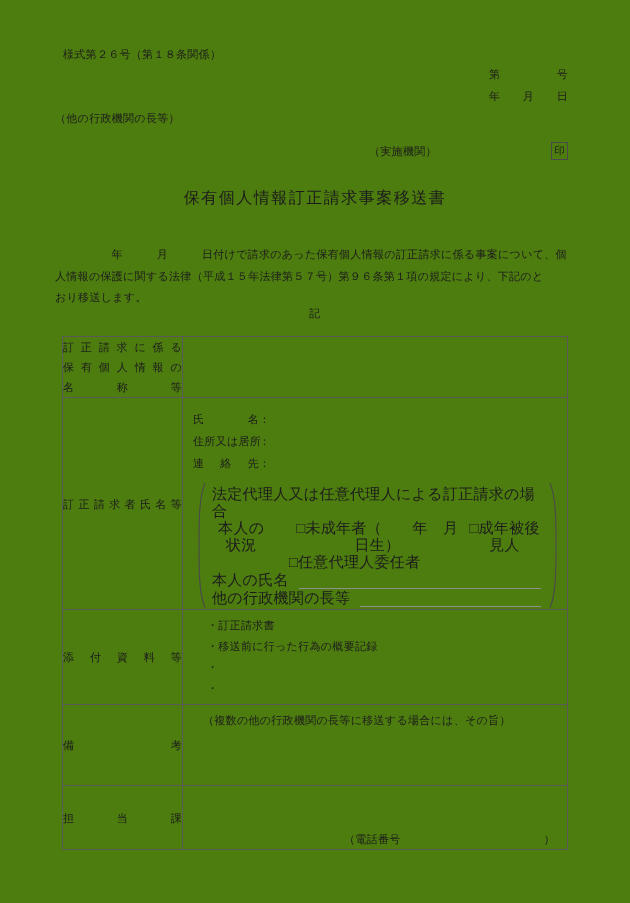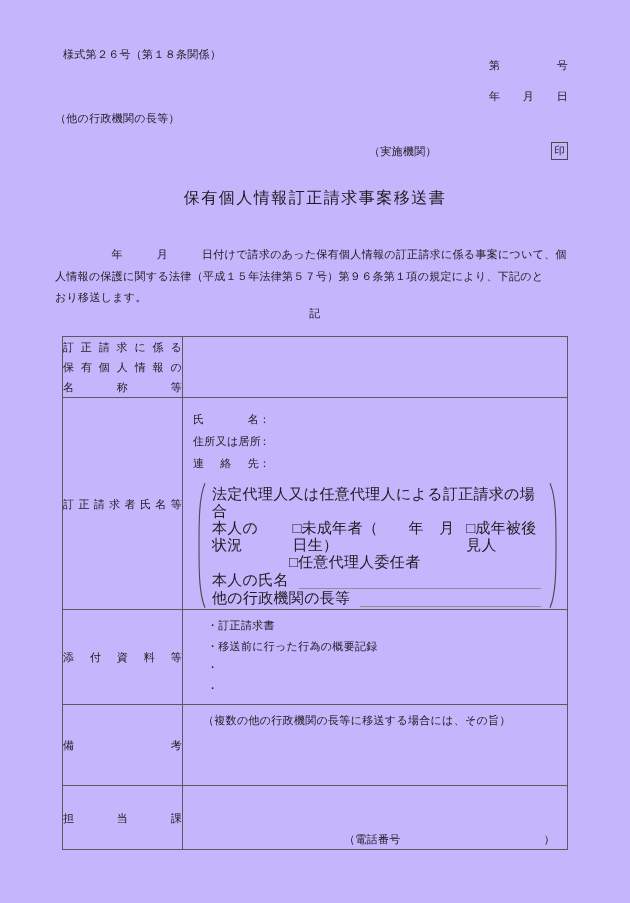--- a/index.html
+++ b/index.html
@@ -1,24 +1,24 @@
 <!DOCTYPE html>
 <html lang="ja"><head>
 <meta charset="utf-8">
 <style>
   * { margin:0; padding:0; box-sizing:border-box; }
   body { background:#e8e8e8; font-family:"Liberation Serif","DejaVu Serif",serif; }
   .page {
     position:relative; width:630px; height:903px; margin:0 auto;
-    background:#c4b5fd; color:#1c1c1c; font-size:11px; letter-spacing:0.3px;
+    background:#4d7c0f; color:#1c1c1c; font-size:11px; letter-spacing:0.3px;
     overflow:hidden;
   }
   
   .form-number { position:absolute; left:63px; top:47px; }
-  .doc-number-line { position:absolute; right:62px; top:58px;text-align:right; }
+  .doc-number-line { position:absolute; right:62px; top:67px;text-align:right; }
   .date-line { position:absolute; right:62px; top:89px; }
   .addressee { position:absolute; left:55px; top:111px; }
   .issuer { position:absolute; left:369px; top:144px; }
   .seal-box {
     position:absolute; left:551px; top:142px; width:17px; height:18px;
     border:1px solid #4a4a4a; display:flex; align-items:center; justify-content:center;
     font-size:10.5px; letter-spacing:0;
   }
   
   .doc-title {
@@ -45,21 +45,21 @@
   .requester-content { vertical-align:top !important; padding:10px 0 0 10px !important; }
   .kv-line { display:flex; line-height:22px; }
   .kv-label { width:66px; line-height:22px; }
   .agent-box {
     position:relative; margin:8px 8px 0 3px; padding:4px 16px 2px 16px;
     font-size:15px; line-height:17px;
   }
   .bracket { position:absolute; top:0; width:10px; height:100%; }
   .bracket-left { left:0; }
   .bracket-right { right:0; }
-  .status-line { display:flex; }
+  .status-line { display:flex;text-align:center; }
   .status-gap { margin-left:22px; }
   .indent-line { padding-left:77px; }
   .uline-row { display:flex; line-height:18px; align-items:flex-end; }
   .fill-line { flex:1; border-bottom:1px solid #8f8f8f; height:14px; margin-left:10px; margin-right:2px; }
   .checkbox { letter-spacing:0; }
   .cb-gap { margin-left:4px; }
   
   .attachments-content { vertical-align:top !important; padding:5px 24px !important; line-height:21px; }
   
   .remarks-content { vertical-align:top !important; padding:6px 20px !important; line-height:18px; }

